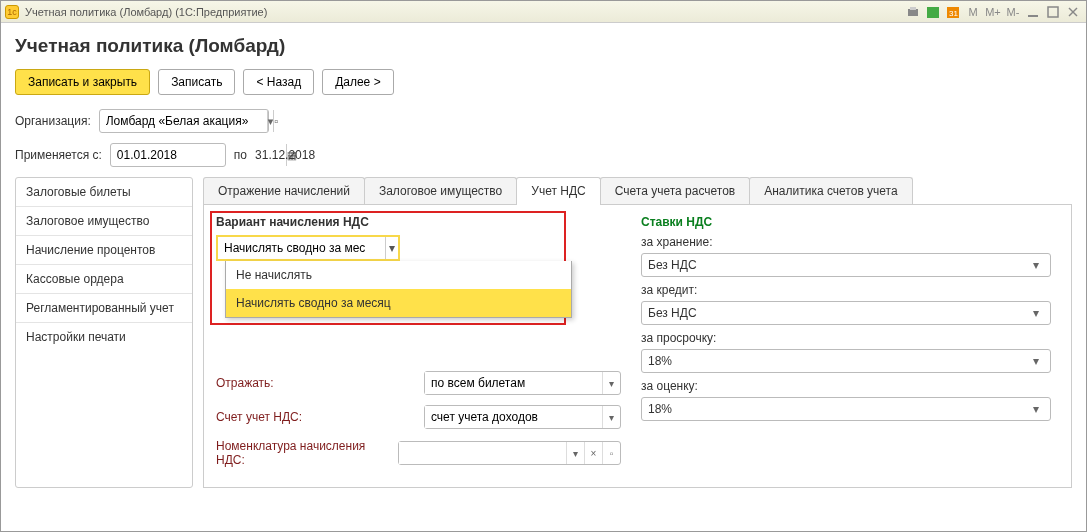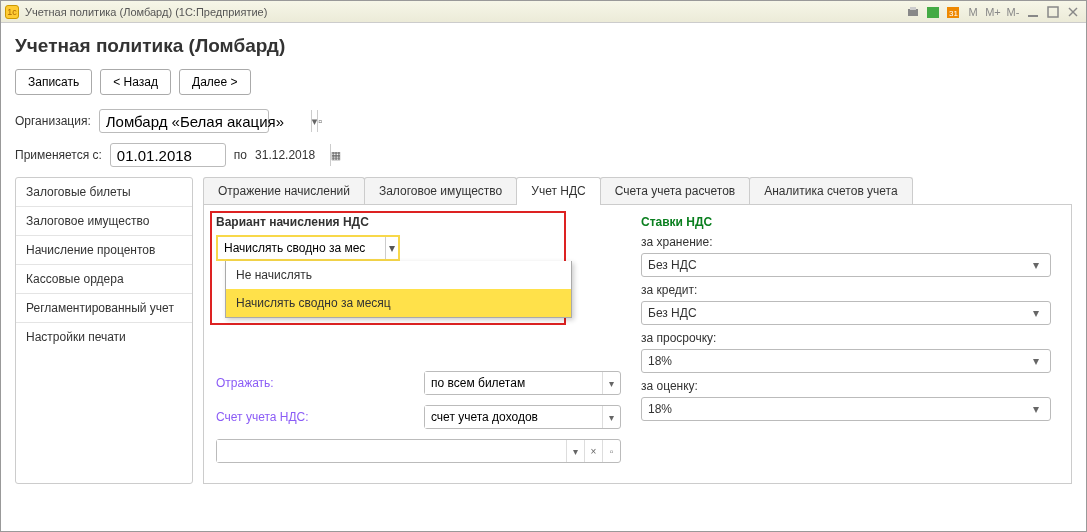--- a/index.html
+++ b/index.html
@@ -87,21 +87,21 @@
     display: flex;
     align-items: stretch;
     border: 1px solid #bbb;
     border-radius: 3px;
     height: 24px;
     background: #fff;
   }
   .input-group input {
     border: none;
     padding: 0 6px;
-    font-size: 15px;
+    font-size: 12px;
     outline: none;
     background: transparent;
   }
   .ig-btn {
     width: 20px;
     border-left: 1px solid #ccc;
     display: flex; align-items: center; justify-content: center;
     cursor: pointer; color: #666; font-size: 11px;
   }
   .static-text { color: #333; }
@@ -227,21 +227,21 @@
     background: #ffe14a;
   }
   .field-row {
     display: flex;
     align-items: center;
     margin-bottom: 10px;
     gap: 8px;
   }
   .field-row > label {
     width: 200px;
-    color: #8b5cf6;
+    color: #7f1d1d;
   }
   .sel-group {
     flex: 1;
     display: flex;
     align-items: stretch;
     border: 1px solid #bbb;
     border-radius: 3px;
     height: 24px;
     background: #fff;
   }
@@ -337,20 +337,21 @@
           <line x1="2" y1="2" x2="10" y2="10" stroke="#888" stroke-width="1.5"></line>
           <line x1="10" y1="2" x2="2" y2="10" stroke="#888" stroke-width="1.5"></line>
         </svg>
       </div>
   </div>
 
   <div class="content">
     <h1>Учетная политика (Ломбард)</h1>
 
     <div class="toolbar-row">
+      <button class="btn primary">Записать и закрыть</button>
       <button class="btn">Записать</button>
       <button class="btn">&lt; Назад</button>
       <button class="btn">Далее &gt;</button>
     </div>
 
     <div class="form-row">
       <label>Организация:</label>
       <div class="input-group" style="width:170px;">
         <input value="Ломбард «Белая акация»" style="">
         <div class="ig-btn">▾</div>
@@ -410,28 +411,29 @@
 
             <div class="field-row">
               <label>Отражать:</label>
               <div class="sel-group">
                 <input value="по всем билетам" style="">
                 <div class="sg-btn">▾</div>
               </div>
             </div>
 
             <div class="field-row">
-              <label>Счет учета НДС:</label>
+              <label>Счет учет НДС:</label>
               <div class="sel-group">
                 <input value="счет учета доходов" style="">
                 <div class="sg-btn">▾</div>
               </div>
             </div>
 
             <div class="field-row">
+              <label>Номенклатура начисления НДС:</label>
               <div class="sel-group">
                 <input value="" style="">
                 <div class="sg-btn">▾</div>
                 <div class="sg-btn">×</div>
                 <div class="sg-btn">▫</div>
               </div>
             </div>
           </div>
 
           <div class="col-right">

